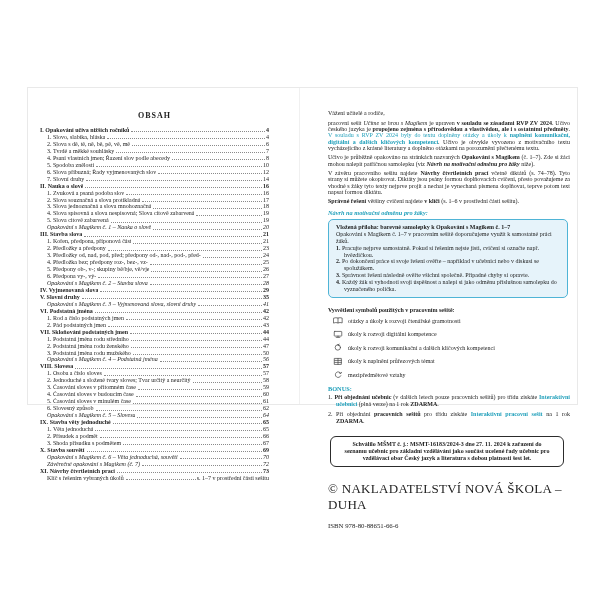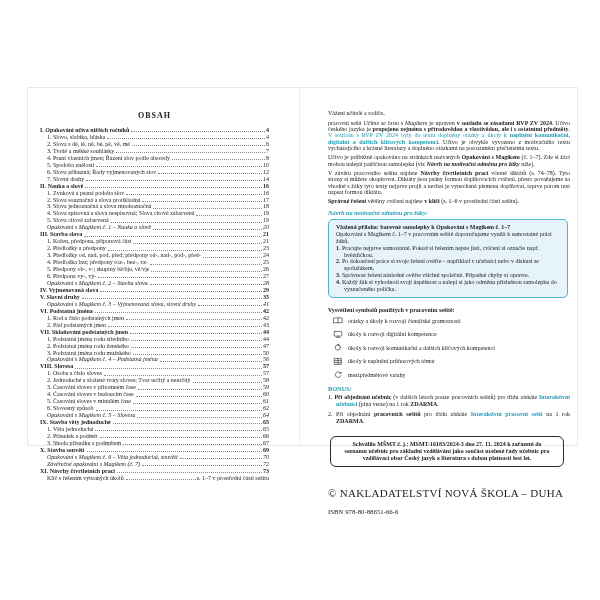--- a/index.html
+++ b/index.html
@@ -9,21 +9,21 @@
     --ink:#1d1d1d;
   }
   *{box-sizing:border-box;}
   html,body{margin:0;padding:0;}
   body{
     width:600px;height:600px;position:relative;background:#ffffff;
     font-family:"Liberation Serif","DejaVu Serif",serif;color:var(--ink);
     overflow:hidden;
   }
   .spread{
-    position:absolute;left:27px;top:87px;width:551px;height:359px;
+    position:absolute;left:27px;top:87px;width:551px;height:318px;
     display:flex;background:#fff;border:1px solid #e9e9e9;
   }
   .page{height:100%;}
   .page-left{width:272px;padding:23px 30px 0 12px;border-right:1px solid #f0f0f0;}
   .page-right{flex:1;padding:22px 7px 0 28px;}
 
   
   .toc-title{text-align:center;font-weight:bold;font-size:8px;letter-spacing:1px;margin:0 0 7px 0;}
   .toc-row{display:flex;align-items:flex-end;font-size:6px;line-height:6.95px;white-space:nowrap;}
   .toc-row.section{font-weight:bold;}
@@ -50,21 +50,21 @@
   .symbols-heading{font-weight:bold;font-size:6px;margin:0 0 3px 0;}
   .symbol-row{display:flex;align-items:center;gap:5px;font-size:6px;line-height:6.4px;margin:0 0 4.5px 5px;}
   .symbol-icon{flex:0 0 auto;display:flex;}
   .symbol-icon svg{width:10px;height:9px;display:block;stroke:#4a4a4a;fill:none;stroke-width:0.9;stroke-linejoin:round;stroke-linecap:round;}
   .bonus-heading{color:var(--accent);font-weight:bold;font-size:6.3px;margin:6px 0 2px 0;}
   .bonus-item{font-size:6px;line-height:6.5px;margin:0 0 4px 0;padding-left:8px;text-indent:-8px;text-align:justify;}
   .approval-box{
     border:1px solid #2c2c2c;border-radius:6px;text-align:center;font-weight:bold;
     font-size:6px;line-height:7px;padding:4px 12px;margin:12px 6px 0 2px;
   }
-  .publisher{font-size:11px;letter-spacing:0.3px;margin-top:20px;}
+  .publisher{font-size:13px;letter-spacing:0.3px;margin-top:14px;}
   .isbn{font-size:6.8px;margin-top:9px;}
 </style>
 </head>
 <body>
 
 <div class="spread">
 
   <div class="page page-left">
     <div class="toc-title">OBSAH</div>
     <div>

